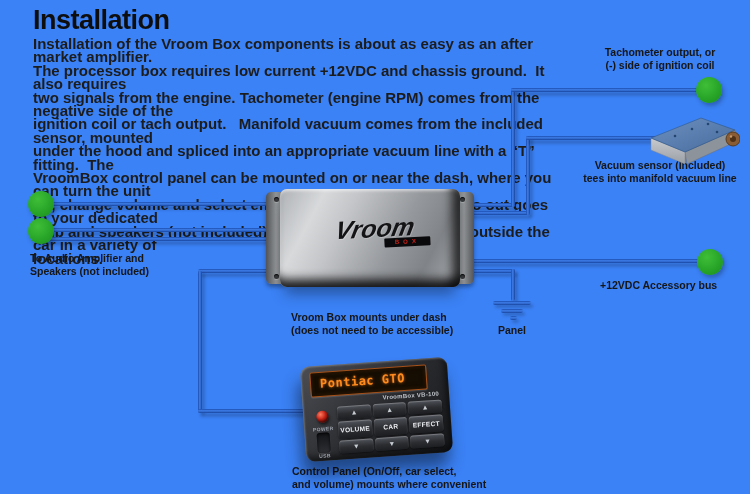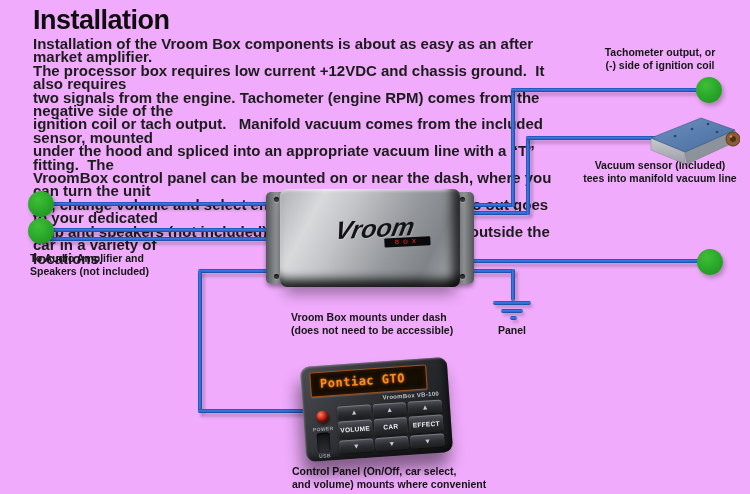--- a/index.html
+++ b/index.html
@@ -1,17 +1,17 @@
 <!DOCTYPE html>
 <html><head>
 <meta charset="utf-8">
 <style>
   * { margin:0; padding:0; box-sizing:border-box; }
   html,body { width:750px; height:494px; background:#fff; font-family:"Liberation Sans", sans-serif; }
-  #stage { position:relative; width:750px; height:494px; background:#f0abfc; overflow:hidden; }
+  #stage { position:relative; width:750px; height:494px; background:#3b82f6; overflow:hidden; }
 
   .title { position:absolute; left:33px; top:5px; font-size:27px; font-weight:700; letter-spacing:-0.5px; color:#0e0e0e; }
   .intro { position:absolute; left:33px; top:37px; width:530px; font-size:15px; font-weight:700; line-height:13.4px; color:#1c1c1c; white-space:pre-wrap; }
 
   .callout { position:absolute; font-size:10.5px; font-weight:700; color:#161616; line-height:13px; white-space:pre-line; }
   .callout.center { text-align:center; }
 
   
   .wire-h { position:absolute; height:4px; border-radius:2px;
             background:linear-gradient(180deg,#1a4cae 0%,#3f7ee8 45%,#17439e 100%);
@@ -131,20 +131,21 @@
   <div class="node" style="left:28px; top:218px;"></div>
   <div class="node" style="left:696px; top:77px;"></div>
   <div class="node" style="left:697px; top:249px;"></div>
 
   <div class="callout" style="left:30px; top:252px;">To Audio Amplifier and
 Speakers (not included)</div>
   <div class="callout center" style="left:572px; top:46px; width:176px;">Tachometer output, or
 (-) side of ignition coil</div>
   <div class="callout center" style="left:570px; top:159px; width:180px;">Vacuum sensor (Included)
 tees into manifold vacuum line</div>
+  <div class="callout" style="left:600px; top:279px;">+12VDC Accessory bus</div>
   <div class="callout center" style="left:476px; top:324px; width:72px;">Panel</div>
   <div class="callout" style="left:291px; top:311px;">Vroom Box mounts under dash
 (does not need to be accessible)</div>
   <div class="callout" style="left:292px; top:465px;">Control Panel (On/Off, car select,
 and volume) mounts where convenient</div>
 
   <div class="vbox">
     <div class="flange left" style="left:0;">
       <div class="screw" style="left:8px; top:5px;"></div>
       <div class="screw" style="left:8px; bottom:5px;"></div>

